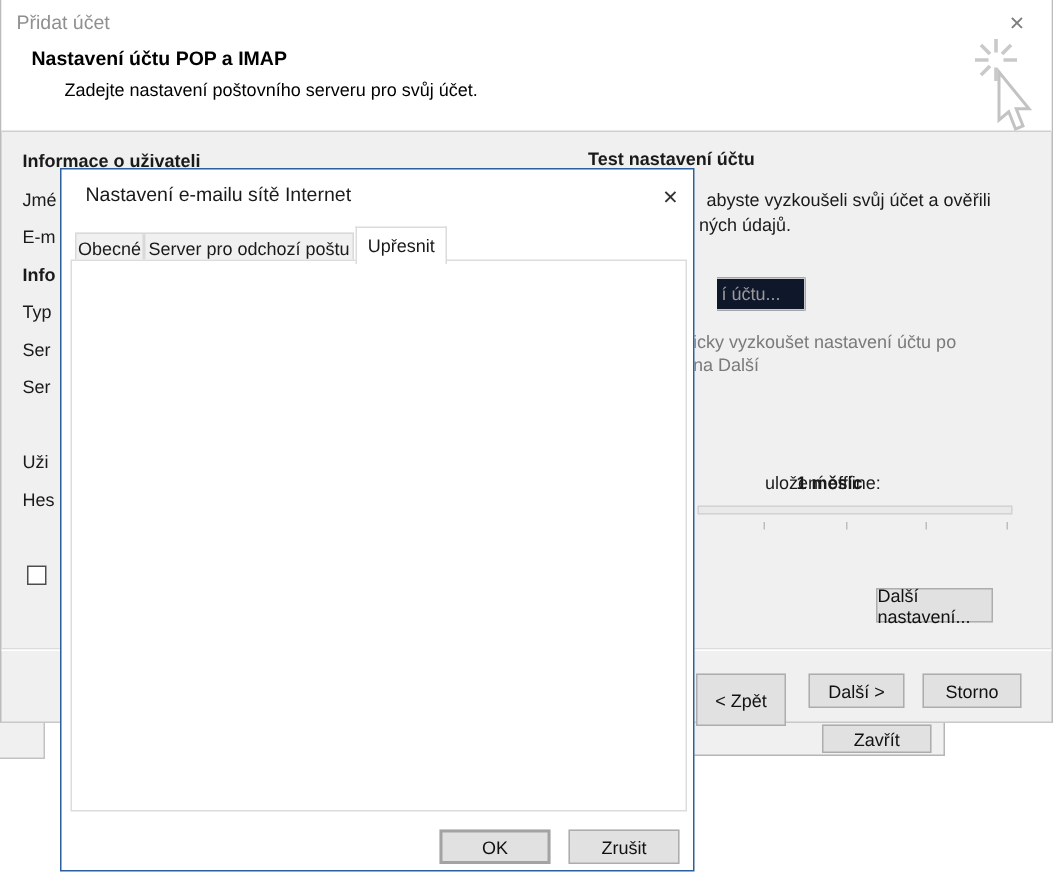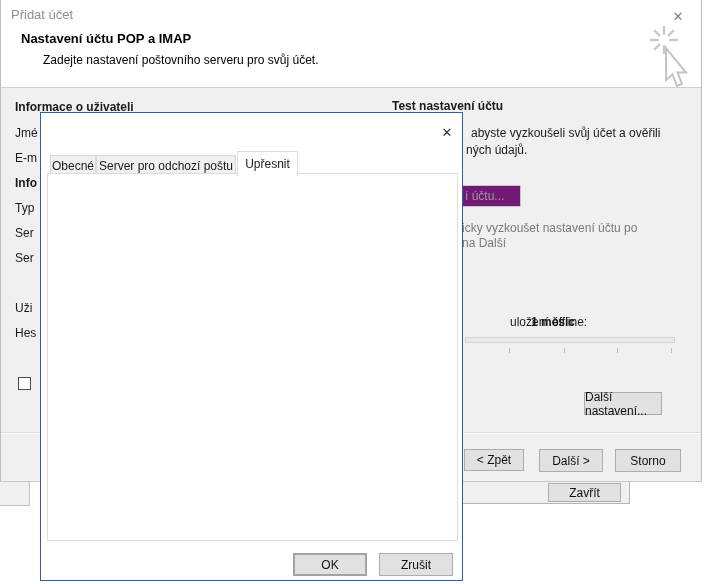--- a/index.html
+++ b/index.html
@@ -21,22 +21,22 @@
   #wiz-heading{left:20px;top:31px;font-weight:bold;font-size:13px;color:#000;}
   #wiz-sub{left:42px;top:53px;color:#000;}
   .bg-label{left:14px;white-space:nowrap;}
   .bold{font-weight:bold;}
   .gray-txt{color:#7a7a7a;}
   .checkbox{width:13px;height:13px;background:#fff;border:1px solid #4d4d4d;box-sizing:border-box;
     font-size:11px;line-height:11px;text-align:center;color:#111;}
   
   .btn{background:#e1e1e1;border:1px solid #adadad;display:flex;align-items:center;
     justify-content:center;box-sizing:border-box;font-size:12px;color:#111;}
-  .btn-disabled{background:#701a75;border:1px solid #c9c9c9;border-left:none;color:#9a9a9a;
-    display:flex;align-items:center;box-sizing:border-box;padding-left:3px;}
+  .btn-disabled{background:#0f172a;border:1px solid #c9c9c9;border-left:none;color:#9a9a9a;
+    display:flex;align-items:center;box-sizing:border-box;padding-left:3px;margin-left:16px;}
   
   #off-groove{left:464px;top:337px;width:208px;height:4px;background:#e9e9e9;border:1px solid #d2d2d2;}
   .tick{top:348px;width:1px;height:5px;background:#bdbdbd;}
   .etched{border-top:1px solid #dcdcdc;border-bottom:1px solid #ffffff;height:0;}
   
   #dialog{left:40px;top:112px;width:423px;height:469px;background:#ffffff;
     border:1px solid #2e5f9d;box-sizing:border-box;}
   #dlg-title{left:16px;top:9px;font-size:13px;color:#1a1a1a;}
   #dlg-close{left:394px;top:7px;width:24px;height:24px;display:flex;align-items:center;
     justify-content:center;font-size:13px;color:#333;}
@@ -112,26 +112,27 @@
   <div class="abs bold" style="left:530px;top:315px;">1 měsíc</div>
   <div class="abs" id="off-groove"></div>
   <div class="abs tick" style="left:508px;"></div>
   <div class="abs tick" style="left:563px;"></div>
   <div class="abs tick" style="left:616px;"></div>
   <div class="abs tick" style="left:670px;"></div>
 
   <div class="abs btn" style="left:583px;top:392px;width:78px;height:23px;">Další nastavení...</div>
 
   <div class="abs etched" style="left:0;top:432px;width:700px;"></div>
-  <div class="abs btn" style="left:463px;top:449px;width:60px;height:22px;">&lt; Zpět</div>
+  <div class="abs btn" style="left:463px;top:449px;width:60px;height:35px;">&lt; Zpět</div>
   <div class="abs btn" style="left:538px;top:449px;width:64px;height:23px;">Další &gt;</div>
   <div class="abs btn" style="left:614px;top:449px;width:66px;height:23px;">Storno</div>
 </div>
 
 <div class="abs" id="dialog">
+  <div class="abs" id="dlg-title">Nastavení e-mailu sítě Internet</div>
   <div class="abs" id="dlg-close">✕</div>
 
   <div class="abs tab" style="left:9px;width:46px;">Obecné</div>
   <div class="abs tab" style="left:55px;width:140px;">Server pro odchozí poštu</div>
   <div class="abs tab tab-active" style="left:196px;width:61px;">Upřesnit</div>
 
   <div class="abs" id="panel"></div>
 
   <div class="abs legend" style="left:8px;top:65px;">Čísla portů serveru</div>
   <div class="abs gline" style="left:118px;top:72px;width:294px;"></div>

